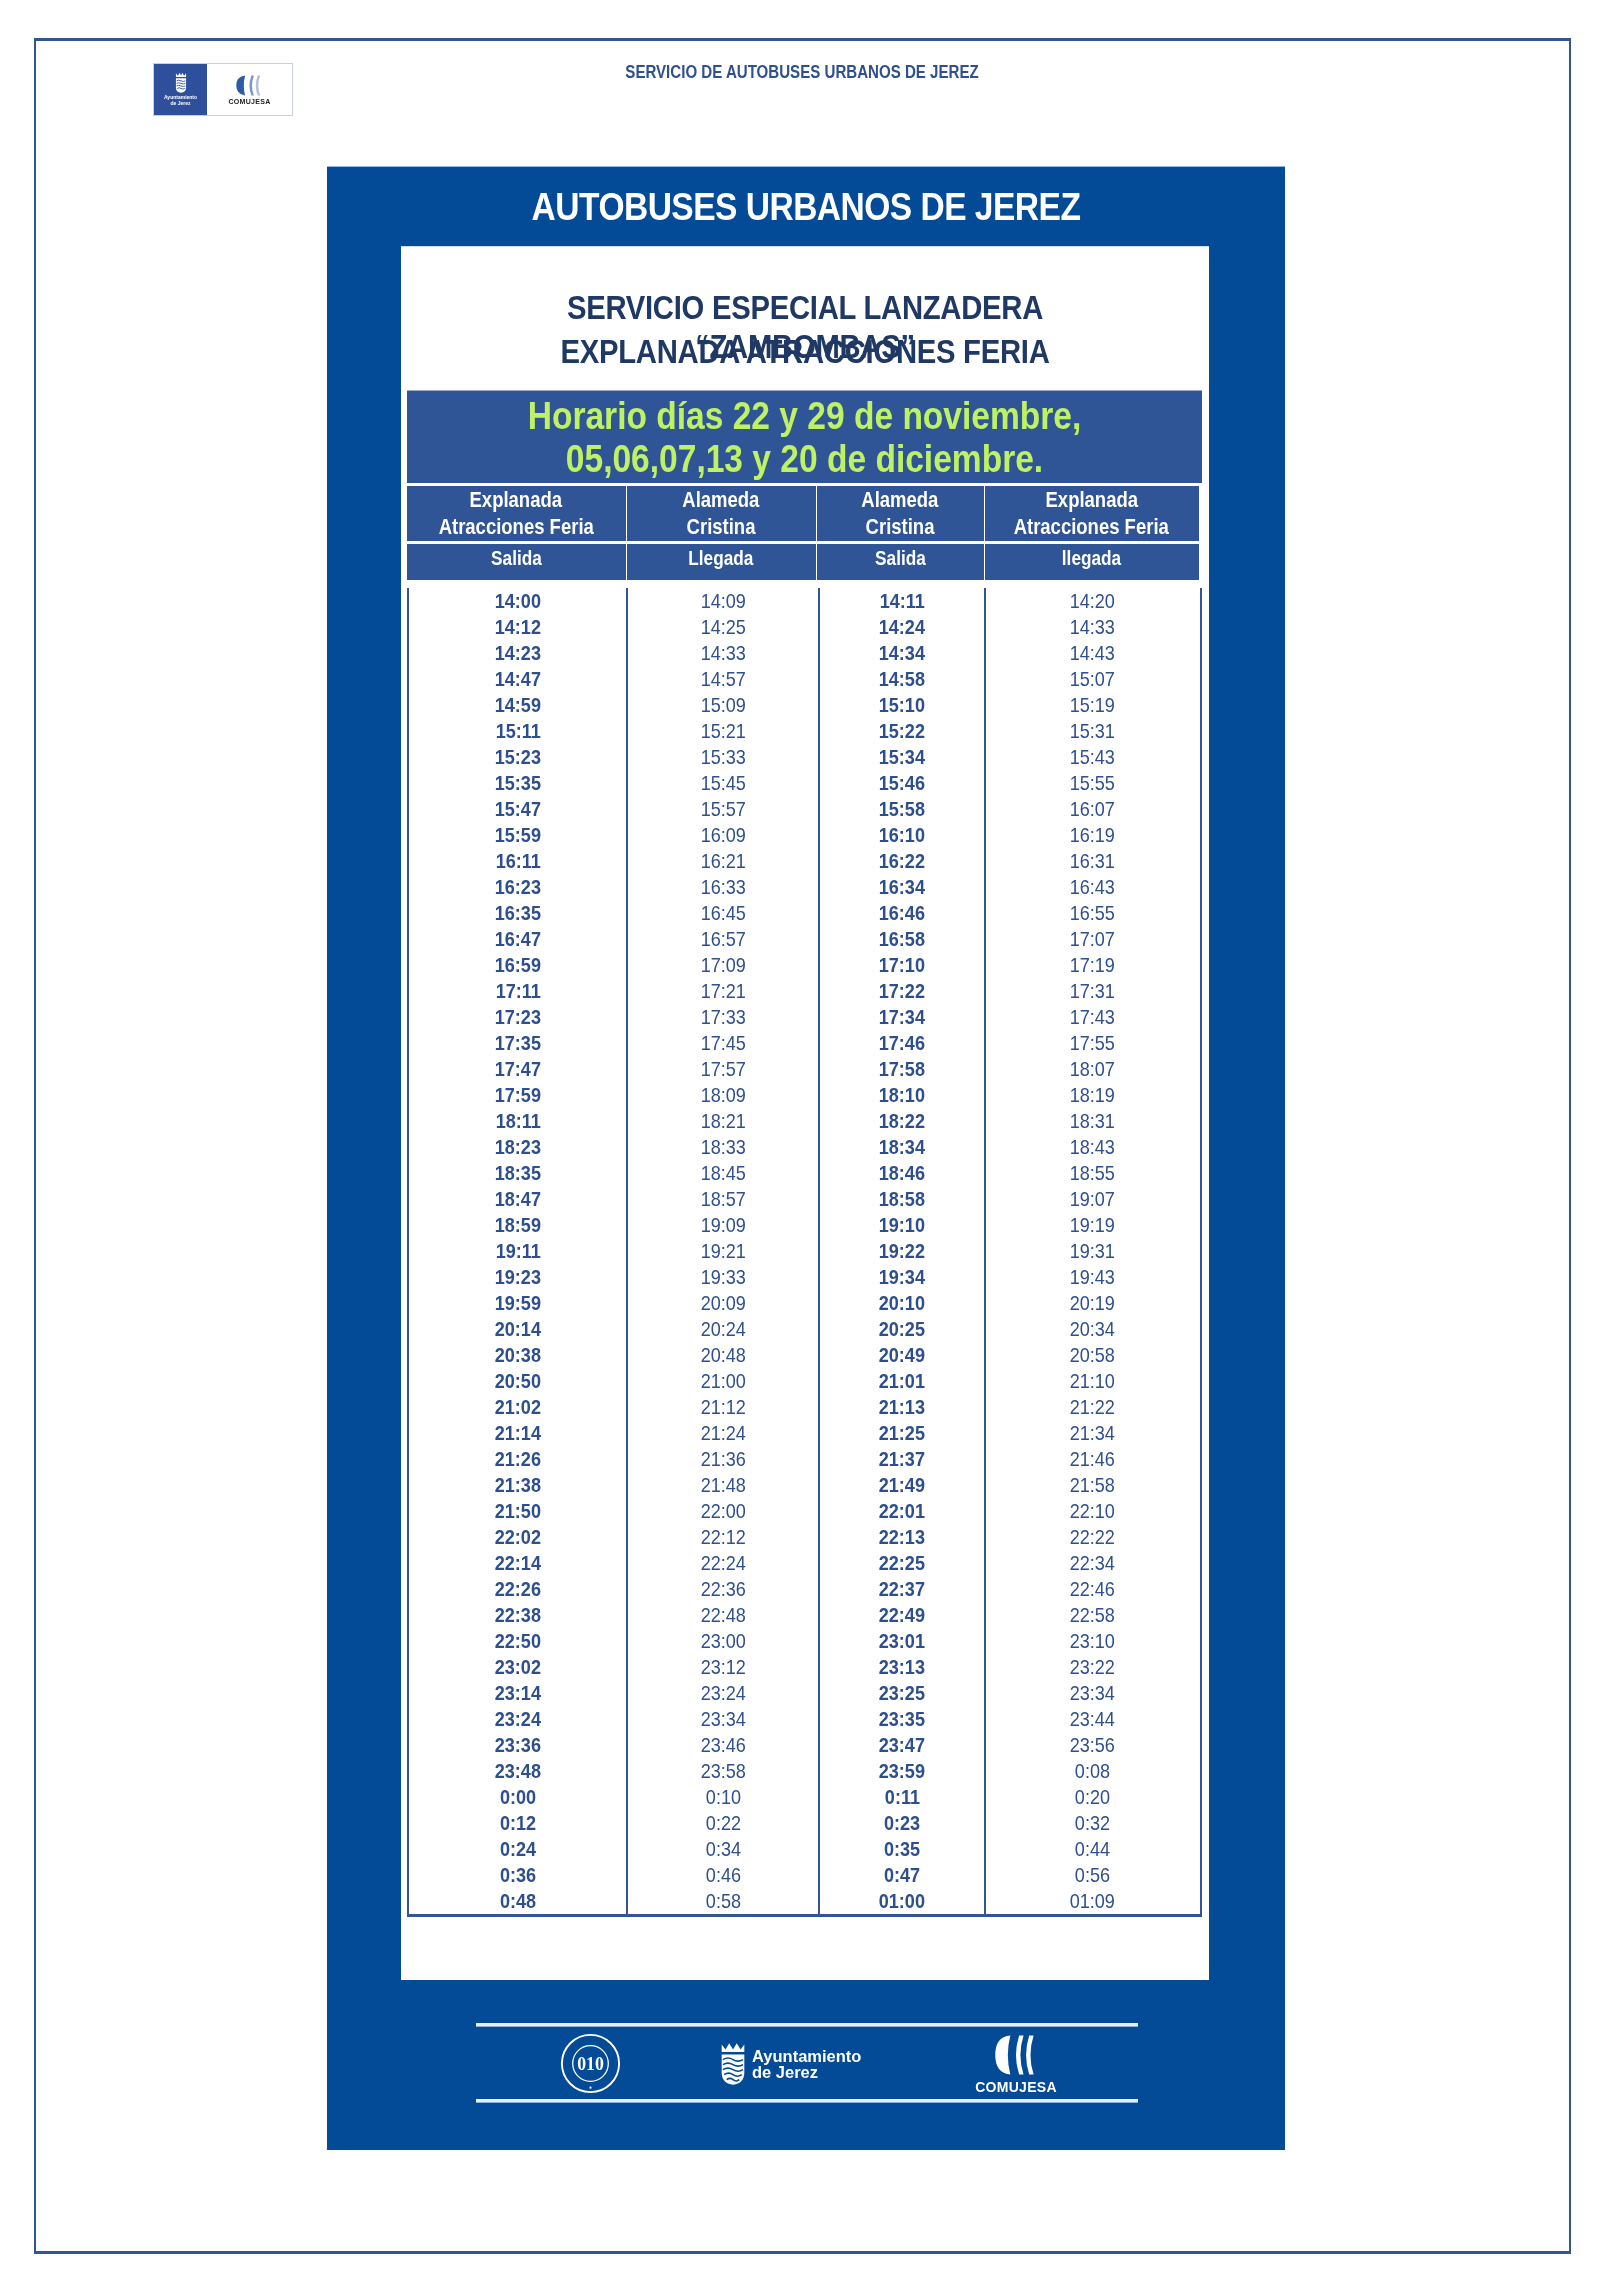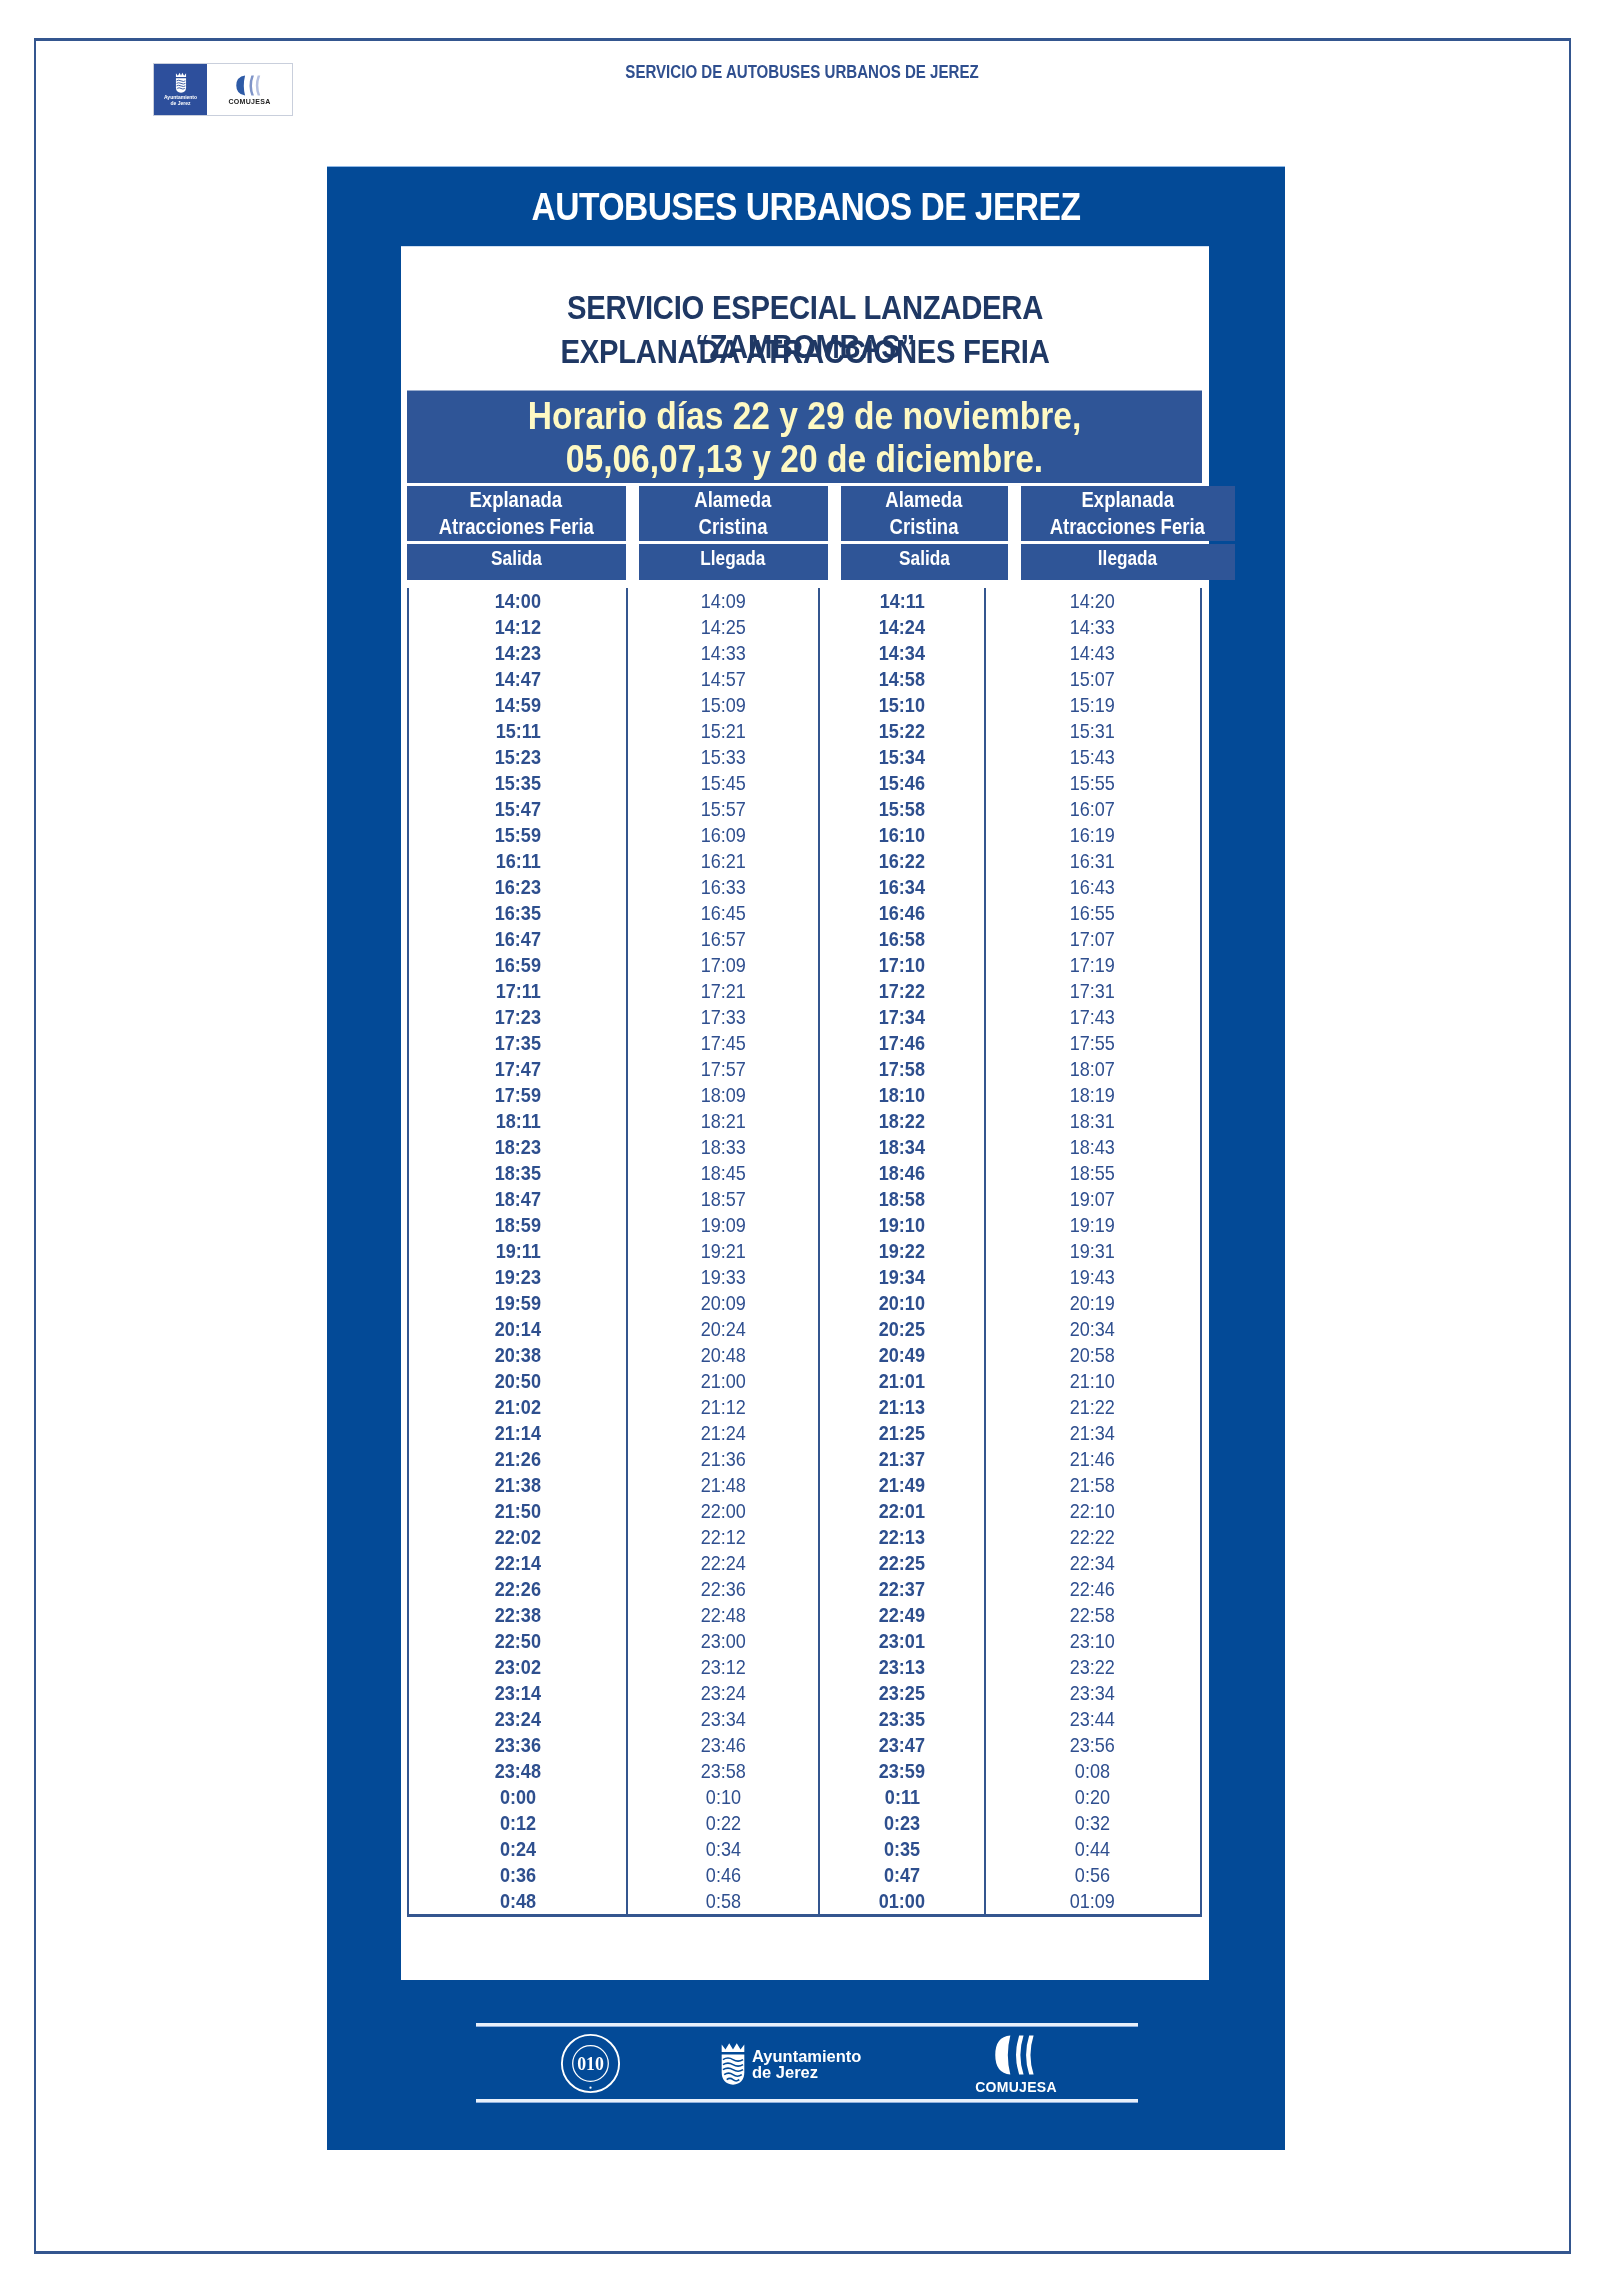--- a/index.html
+++ b/index.html
@@ -30,26 +30,26 @@
 
     .panel { position: absolute; left: 74px; top: 79px; width: 808px; height: 1734px; background: #ffffff;
              border-top: 1.3px solid #cfdff2; box-sizing: border-box; }
 
     .svc-title { position: absolute; left: 0; width: 100%; text-align: center; color: #1f3864; font-weight: bold;
                  font-size: 34px; letter-spacing: -0.3px; transform: scaleX(0.86); }
     .svc-title.l1 { top: 41px; }
     .svc-title.l2 { top: 85px; }
 
     .tbl { position: absolute; left: 5.7px; top: 143px; width: 795px; }
-    .date-banner { height: 93px; background: #2f5597; color: #fef9c3; text-align: center;
+    .date-banner { height: 93px; background: #2f5597; color: #bef264; text-align: center;
                    font-weight: bold; font-size: 39px; line-height: 43px; padding-top: 2.5px; box-sizing: border-box;
                    border-top: 1.3px solid #9aaccc; }
     .date-banner div { transform: scaleX(0.86); }
 
-    .hdr-row { display: grid; grid-template-columns: 219px 189px 167px 214px; column-gap: 13px; margin-top: 3.2px; }
+    .hdr-row { display: grid; grid-template-columns: 219px 189px 167px 214px; column-gap: 1px; margin-top: 3.2px; }
     .hdr-cell { background: #2f5597; color: #ffffff; text-align: center; font-weight: bold; }
     .hdr-row.names .hdr-cell { height: 55px; font-size: 21.5px; line-height: 27px; padding-top: 1.3px; box-sizing: border-box; }
     .hdr-row.kinds .hdr-cell { height: 36px; font-size: 20px; line-height: 29px; }
     .hdr-cell span { display: inline-block; transform: scaleX(0.86); }
 
     .rows { position: relative; margin-top: 8px; border-left: 2.5px solid #34568f; border-right: 2.5px solid #34568f;
             border-bottom: 3.2px solid #34568f; box-sizing: border-box; text-decoration: underline; }
     .rows .vline { position: absolute; top: 0; bottom: 0; width: 2.5px; background: #34568f; }
     .row { display: grid; grid-template-columns: 219px 191px 167px 213px; height: 26px; }
     .row .c { text-align: center; font-size: 21px; line-height: 26px; color: #2f4f8f; }

